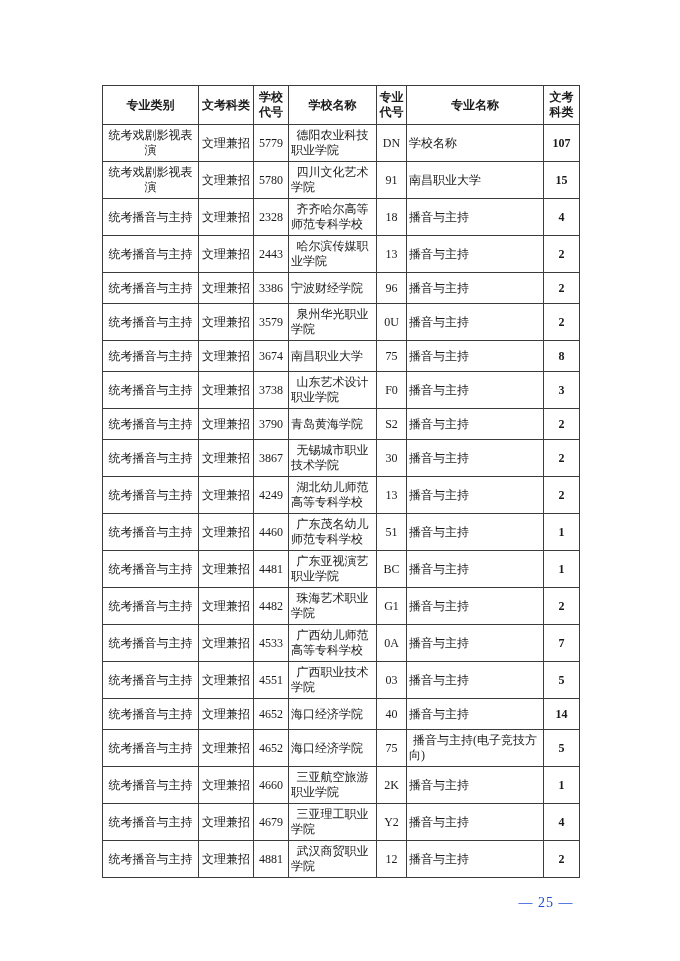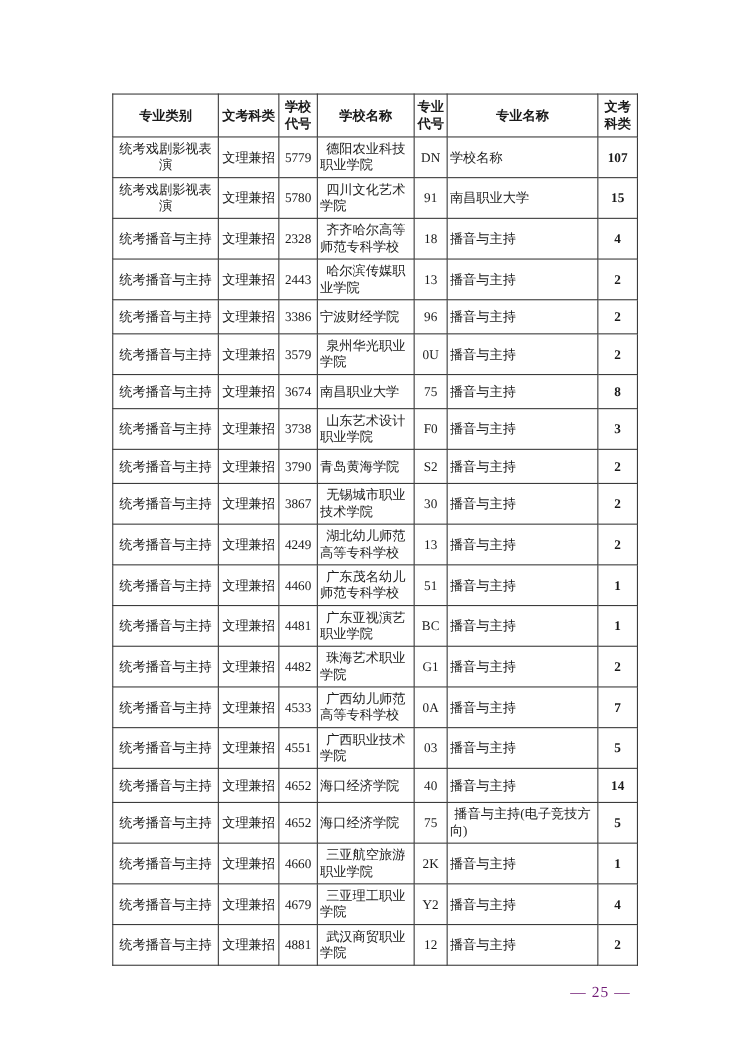--- a/index.html
+++ b/index.html
@@ -64,21 +64,21 @@
   td.category-cell {
     padding: 3px 4px;
   }
   .page-number {
     position: absolute;
     left: 486px;
     top: 895px;
     width: 120px;
     text-align: center;
     font-size: 14px;
-    color: #701a75;
+    color: #1d4ed8;
     letter-spacing: 1px;
   }
 </style>
 </head>
 <body>
 
 <div class="page">
 
   <table class="plan-table">
     <colgroup>

